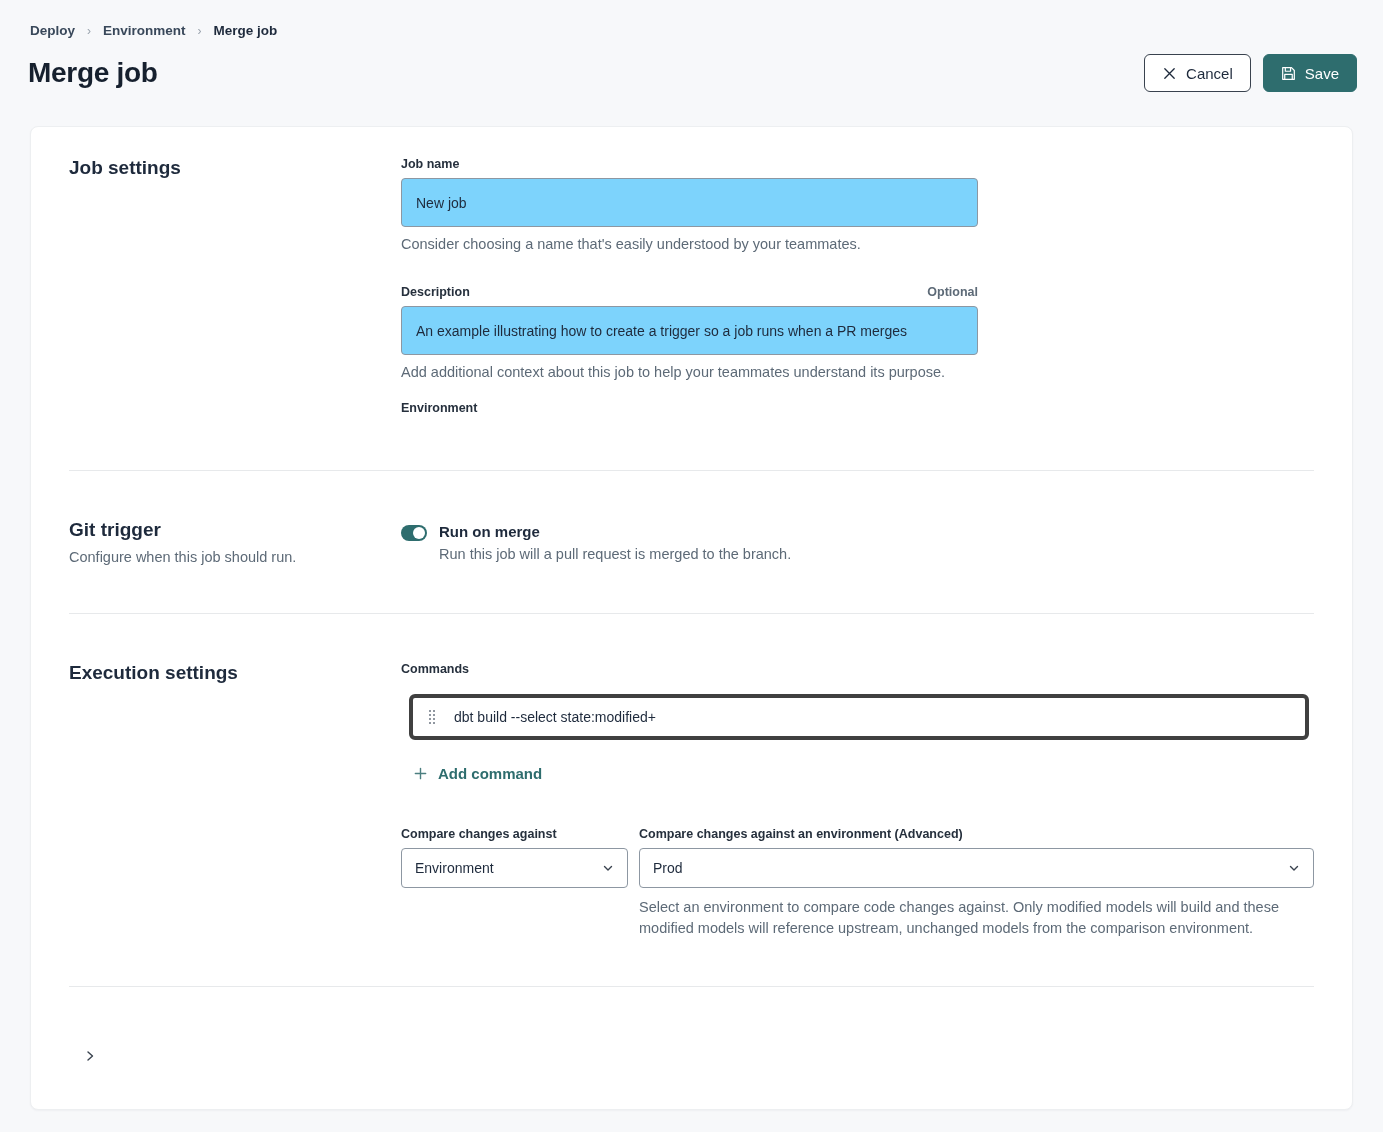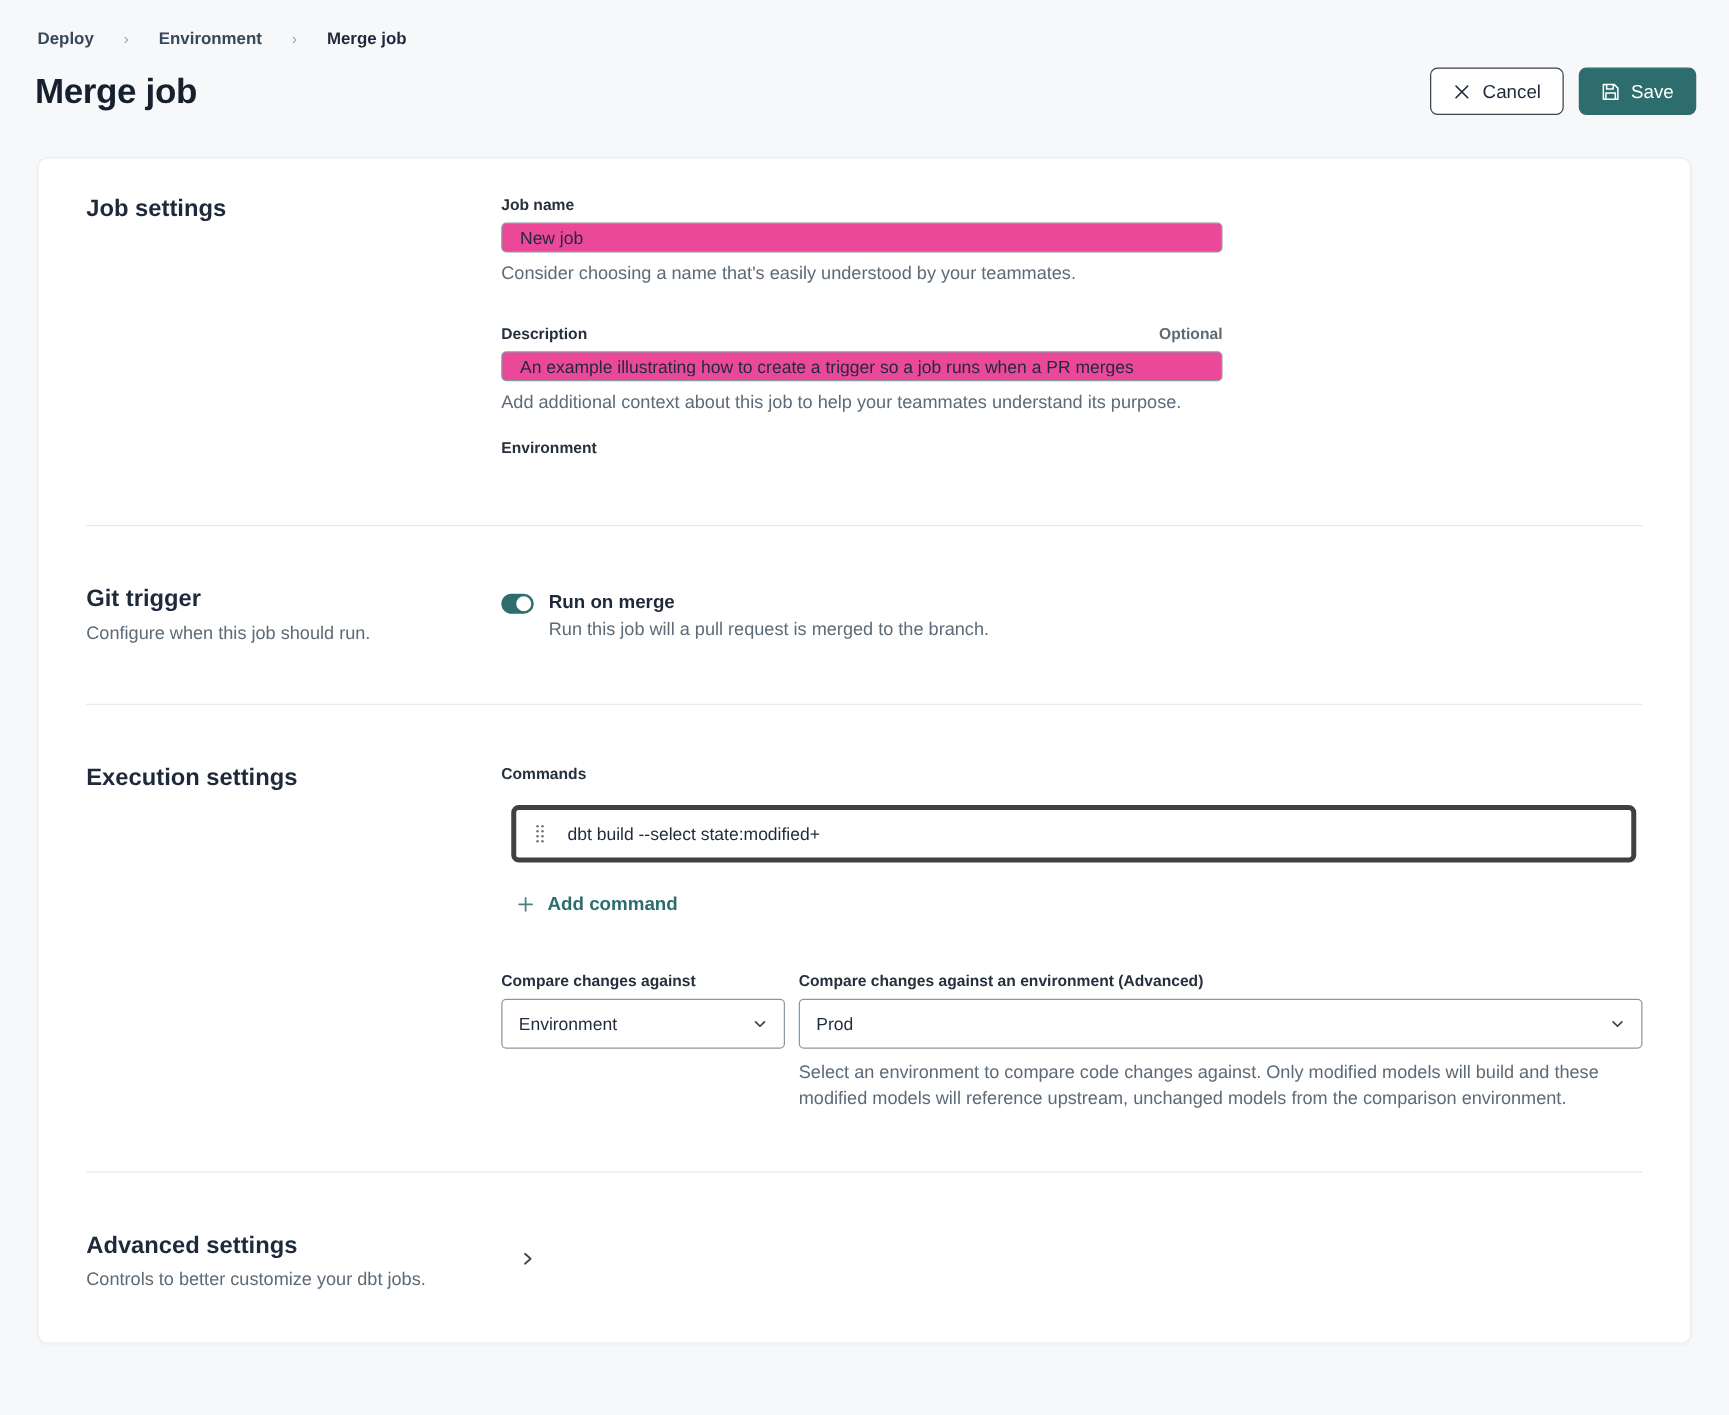--- a/index.html
+++ b/index.html
@@ -4,21 +4,21 @@
 <style>
   * { box-sizing: border-box; }
   html, body { margin: 0; padding: 0; }
   body {
     width: 1383px; height: 1132px; overflow: hidden;
     background: #f7f8fa;
     font-family: "Liberation Sans", sans-serif;
     color: #1e2a3c;
   }
   .topbar { padding: 23px 30px 0 30px; }
-  .breadcrumb { display: flex; align-items: center; gap: 24px; font-size: 13.5px; font-weight: 600; color: #39485a; }
+  .breadcrumb { display: flex; align-items: center; gap: 12px; font-size: 13.5px; font-weight: 600; color: #39485a; }
   .breadcrumb .sep { color: #9aa3ad; font-size: 12px; font-weight: 400; }
   .breadcrumb .crumb-last { color: #1e2a3c; font-weight: 700; }
   .breadcrumb .crumb { cursor: pointer; }
 
   .header-row { display: flex; justify-content: space-between; align-items: center; padding: 0 26px 0 28px; margin-top: 16px; }
   .page-title { font-size: 28px; font-weight: 700; margin: 0; color: #16202e; letter-spacing: -0.3px; }
   .actions { display: flex; gap: 12px; }
   .btn { display: inline-flex; align-items: center; gap: 9px; height: 38px; padding: 0 17px; border-radius: 6px; font-size: 15px; font-weight: 400; cursor: pointer; font-family: inherit; }
   .btn-secondary { background: #ffffff; border: 1px solid #39424e; color: #1e2a3c; }
   .btn-primary { background: #2e6d6e; border: 1px solid #2e6d6e; color: #ffffff; }
@@ -30,21 +30,21 @@
   .section-right { flex: 1; min-width: 0; }
   .section-heading { font-size: 19px; font-weight: 700; color: #1e2a3c; margin: 0 0 6px 0; }
   .section-sub { font-size: 14.5px; color: #5d6a77; margin-top: 8px; }
   .divider { height: 1px; background: #e7e9eb; margin: 0 38px; }
 
   .field { margin-bottom: 21px; }
   .field:last-child { margin-bottom: 0; }
   .field-label-row { display: flex; justify-content: space-between; align-items: baseline; width: 577px; margin-bottom: 7px; }
   .field-label { font-size: 12.5px; font-weight: 700; color: #26303d; }
   .optional { font-size: 12.5px; font-weight: 600; color: #5d6a77; margin-top: 12px; }
-  .text-input { width: 577px; height: 24px; border: 1px solid #8d97a2; border-radius: 4px; padding: 0 14px; font-size: 14px; color: #1e2a3c; background: #ec4899; font-family: inherit; outline: none; }
+  .text-input { width: 577px; height: 49px; border: 1px solid #8d97a2; border-radius: 4px; padding: 0 14px; font-size: 14px; color: #1e2a3c; background: #7dd3fc; font-family: inherit; outline: none; }
   .helper { font-size: 14.5px; color: #5d6a77; margin-top: 9px; }
 
   .select { width: 577px; height: 40px; border: 1px solid #8d97a2; border-radius: 4px; padding: 0 13px; font-size: 14px; color: #1e2a3c; background: #fff; display: flex; align-items: center; justify-content: space-between; cursor: pointer; }
   .select .chev { display: flex; align-items: center; }
 
   .toggle-row { display: flex; gap: 12px; align-items: flex-start; padding-top: 4px; }
   .toggle { width: 26px; height: 16px; border-radius: 9px; background: #2e6d6e; position: relative; flex-shrink: 0; margin-top: 2px; cursor: pointer; }
   .toggle-knob { position: absolute; top: 2px; right: 2px; width: 12px; height: 12px; border-radius: 50%; background: #ffffff; }
   .toggle-label { font-size: 15px; font-weight: 700; color: #1e2a3c; }
   .toggle-desc { font-size: 14.5px; color: #5d6a77; margin-top: 6px; }
@@ -215,24 +215,20 @@
           </div>
           <div class="compare-helper">Select an environment to compare code changes against. Only modified models will build and these modified models will reference upstream, unchanged models from the comparison environment.</div>
         </div>
       </div>
     </div>
   </div>
 
   <div class="divider"></div>
 
   <div class="section" style="padding-bottom:42px;">
-    <div class="section-left">
-      <h2 class="section-heading">Advanced settings</h2>
-      <div class="section-sub">Controls to better customize your dbt jobs.</div>
-    </div>
     <div class="section-right advanced-right">
       <span class="chevron-right-btn">
         <svg width="14" height="14" viewBox="0 0 14 14">
             <path d="M5 3l4.5 4L5 11" fill="none" stroke="#39424e" stroke-width="1.4" stroke-linecap="round" stroke-linejoin="round"></path>
           </svg>
       </span>
     </div>
   </div>
 
 </div>

